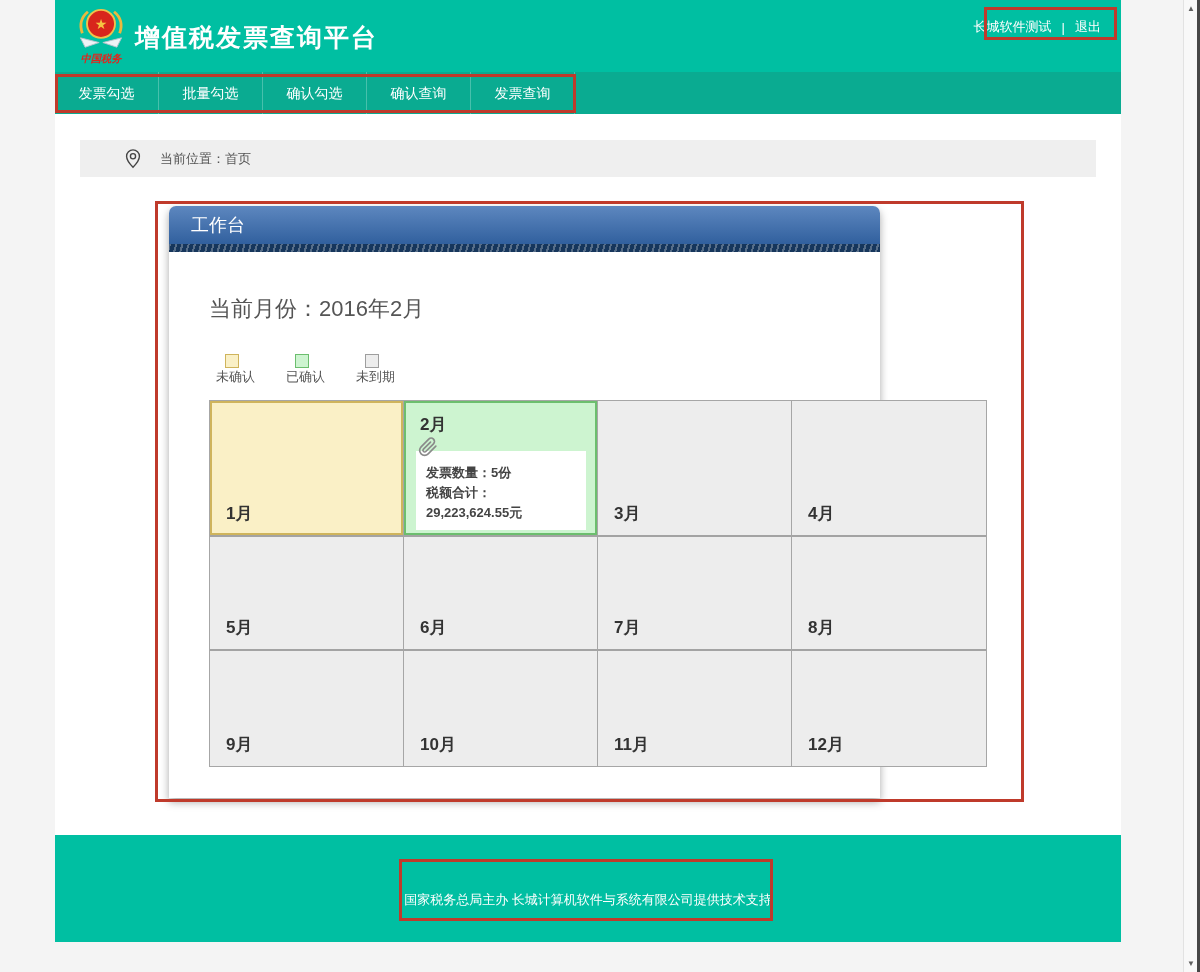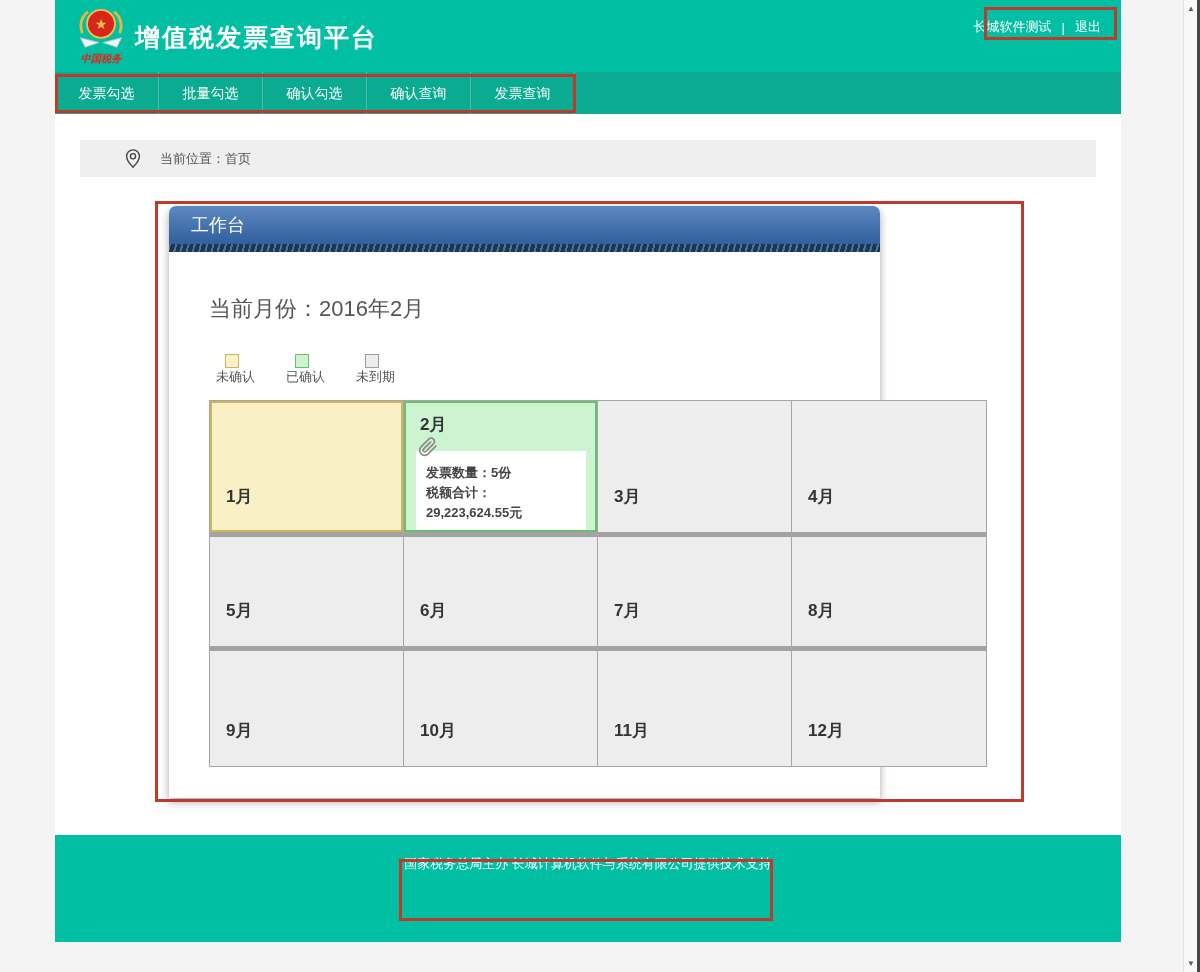--- a/index.html
+++ b/index.html
@@ -43,34 +43,34 @@
   .legend { margin:30px 0 0 40px; display:flex; align-items:center; }
   .legend-item { display:flex; align-items:center; margin-right:24px;flex-direction:column; }
   .legend-swatch { width:14px; height:14px; }
   .legend-label { margin-left:7px; font-size:13px; color:#555555; }
   .sw-yellow { background:#faf0c6; border:1px solid #cfb45c; }
   .sw-green  { background:#cdf4d0; border:1px solid #6cbe6e; }
   .sw-gray   { background:#ededed; border:1px solid #9e9e9e; }
 
   .calendar { margin:14px 0 0 40px; width:778px; border:1px solid #a6a6a6;
               display:grid; grid-template-columns:repeat(4,1fr); grid-template-rows:136px 114px 115px; }
-  .cell { position:relative; background:#ededed; border-right:1px solid #a6a6a6; border-bottom:5px solid #a3a3a3; cursor:pointer; }
+  .cell { position:relative; background:#ededed; border-right:1px solid #a6a6a6; border-bottom:2px solid #a3a3a3; cursor:pointer; }
   .cell:nth-child(4n) { border-right:none; }
   .cell:nth-child(n+9) { border-bottom:none; }
-  .m-label { position:absolute; left:16px; bottom:24px; font-size:17px; font-weight:bold; color:#333333; }
+  .m-label { position:absolute; left:16px; bottom:10px; font-size:17px; font-weight:bold; color:#333333; }
   .cell-yellow { background:#faf0c6; box-shadow:inset 0 0 0 2px #cfb45c; }
   .cell-green  { background:#cdf4d0; box-shadow:inset 0 0 0 2px #6cbe6e; }
   .cell-green .m-label { top:12px; bottom:auto; }
   .clip-icon { position:absolute; left:14px; top:36px; z-index:2; }
   .info-box { position:absolute; left:12px; top:50px; width:170px; background:#ffffff;
               padding:12px 8px 7px 10px; font-size:13px; font-weight:bold; color:#444444; line-height:20px; z-index:1; }
 
   
   .app-footer { height:107px; background:#00bfa2; text-align:center; color:#ffffff; font-size:13px; }
-  .footer-line1 { padding-top:20px; }
+  .footer-line1 { padding-top:56px; }
   .footer-line2 { margin-top:13px; }
 
   
   .anno { position:absolute; border:3px solid #bf3a2b; pointer-events:none; z-index:20; }
   .anno-user   { left:984px; top:7px;   width:133px; height:33px; }
   .anno-nav    { left:55px;  top:74px;  width:521px; height:39px; }
   .anno-panel  { left:155px; top:201px; width:869px; height:601px; }
   .anno-footer { left:399px; top:859px; width:374px; height:62px; }
 
   

